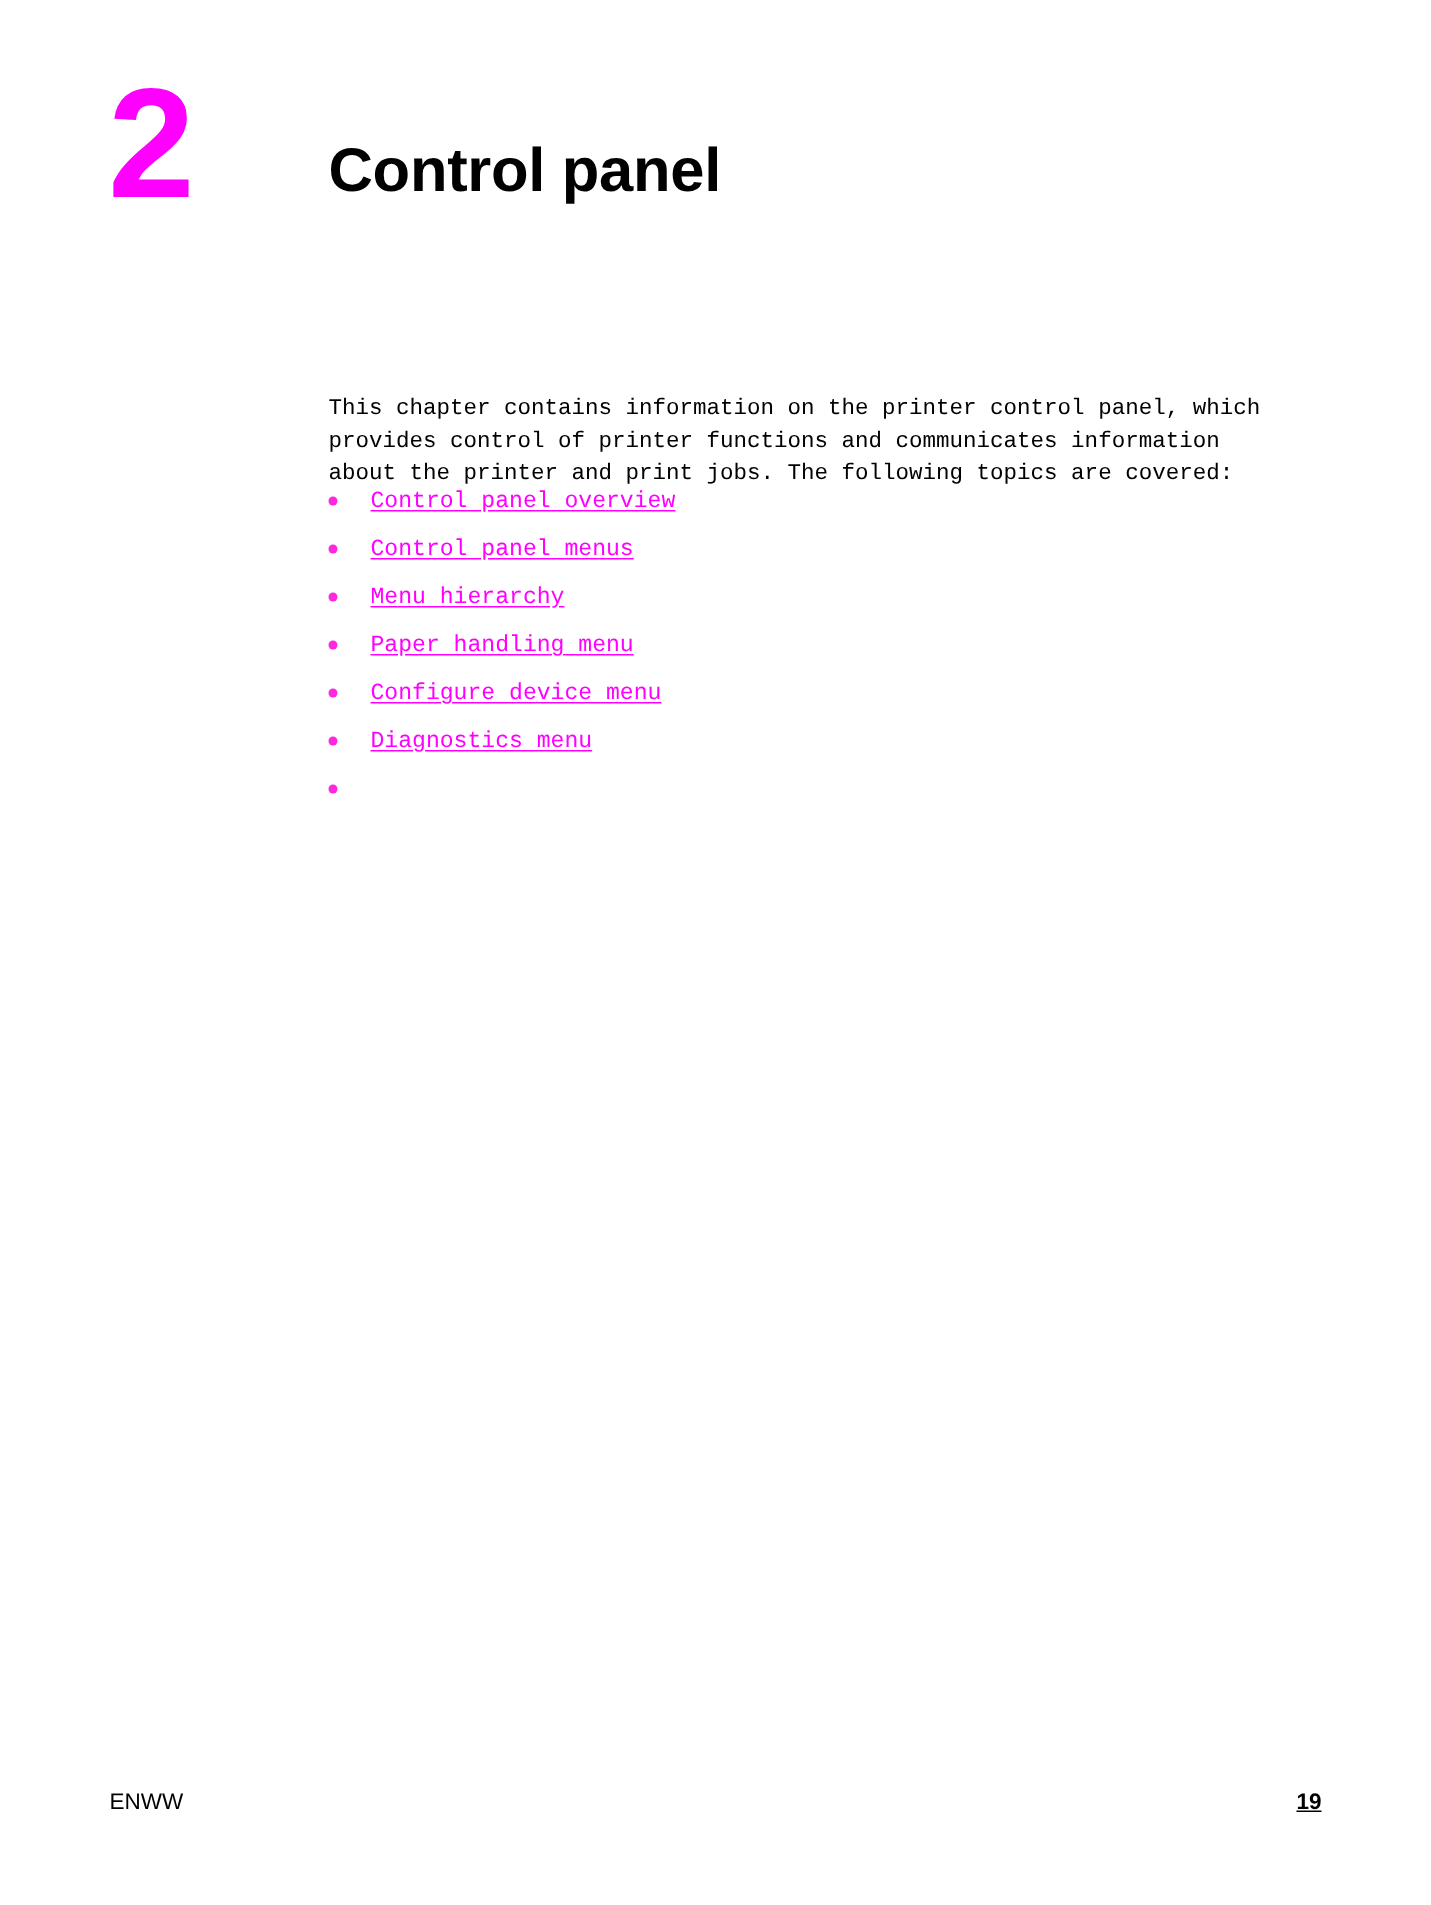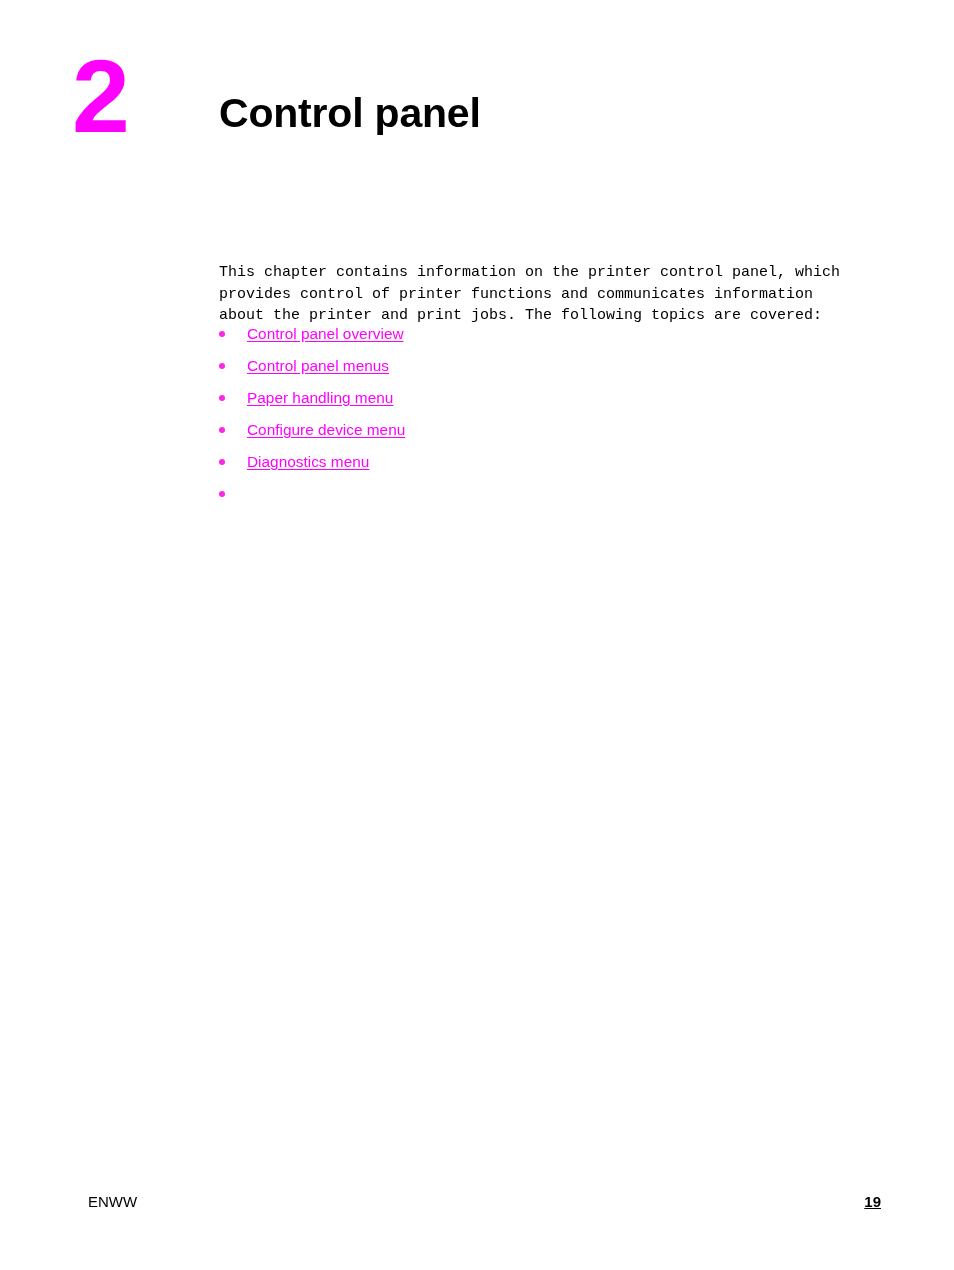--- a/index.html
+++ b/index.html
@@ -73,20 +73,21 @@
     width: 700px;
     list-style: none;
     margin: 0;
     padding: 0;
   }
   .topic-item {
     position: relative;
     height: 32px;
     line-height: 32px;
     padding-left: 28px;
+    font-family: Liberation Mono, monospace;
   }
   .topic-bullet {
     position: absolute;
     left: 0px;
     top: 13px;
     width: 6px;
     height: 6px;
     border-radius: 50%;
     background: #ff28e0;
   }
@@ -101,21 +102,21 @@
   
   .footer {
     position: absolute;
     left: 0;
     top: 1191px;
     width: 954px;
     height: 22px;
   }
   .footer-left {
     position: absolute;
-    left: 88px;
+    left: 73px;
     top: 0;
     font-size: 15px;
     line-height: 22px;
     color: #000000;
   }
   .footer-right {
     position: absolute;
     right: 73px;
     top: 0;
     font-size: 15px;
@@ -141,20 +142,24 @@
     <li class="topic-item">
       <span class="topic-bullet"></span>
       <a class="topic-link">Control panel overview</a>
     </li>
     <li class="topic-item">
       <span class="topic-bullet"></span>
       <a class="topic-link">Control panel menus</a>
     </li>
     <li class="topic-item">
       <span class="topic-bullet"></span>
+      <a class="topic-link">Menu hierarchy</a>
+    </li>
+    <li class="topic-item">
+      <span class="topic-bullet"></span>
       <a class="topic-link">Paper handling menu</a>
     </li>
     <li class="topic-item">
       <span class="topic-bullet"></span>
       <a class="topic-link">Configure device menu</a>
     </li>
     <li class="topic-item">
       <span class="topic-bullet"></span>
       <a class="topic-link">Diagnostics menu</a>
     </li>

